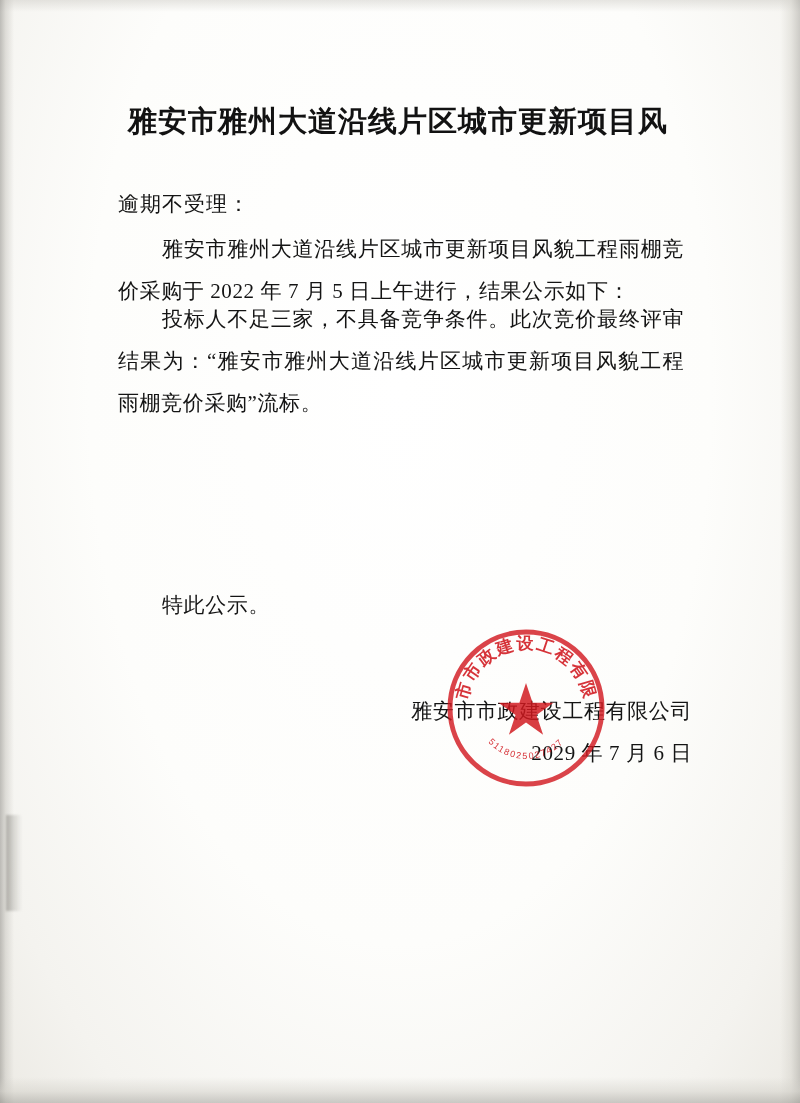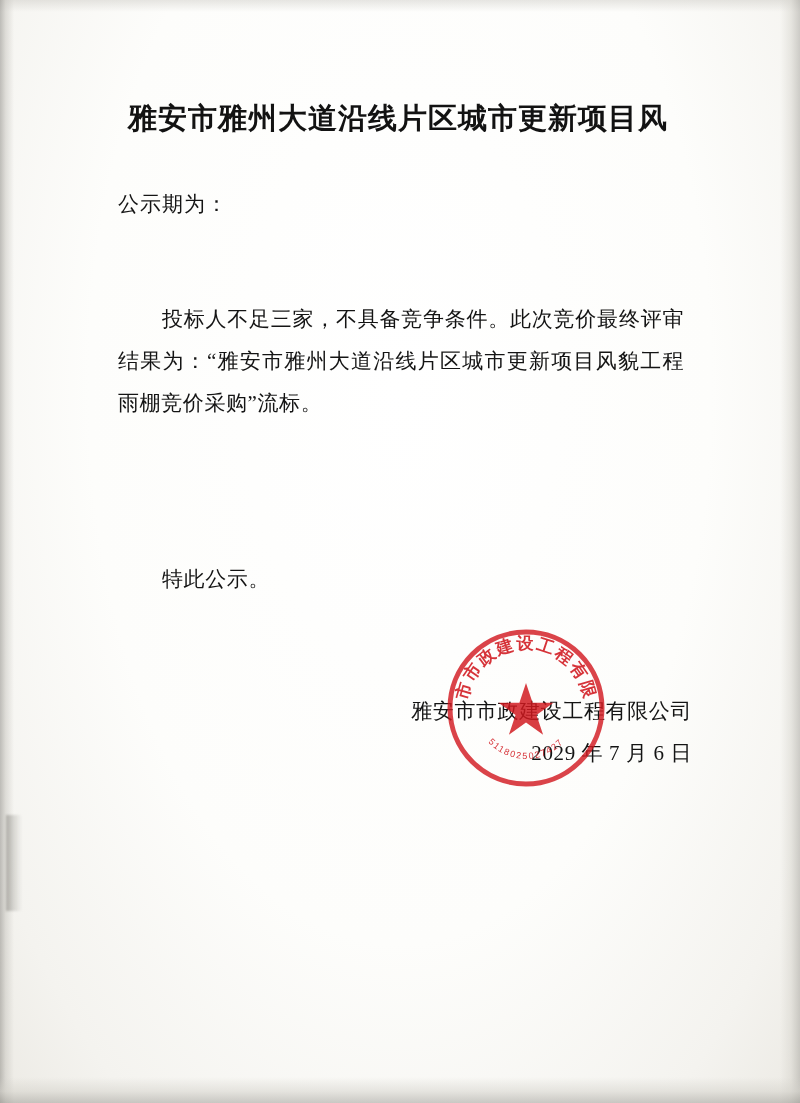--- a/index.html
+++ b/index.html
@@ -76,21 +76,21 @@
   .title {
     position: absolute;
     left: 108px;
     top: 96px;
     width: 580px;
     text-align: center;
     font-size: 29px;
     line-height: 50px;
     font-weight: 700;
     letter-spacing: 1px;
-    font-family: Liberation Mono, monospace;
+    font-family: Liberation Sans, sans-serif;
     color: #121212;
   }
   .title .line2 {
     display: block;
   }
 
   .salutation {
     position: absolute;
     left: 118px;
     top: 188px;
@@ -107,21 +107,21 @@
     line-height: 42px;
     letter-spacing: .6px;
     text-align: justify;
     text-justify: inter-ideograph;
   }
   .para .ind { padding-left: 44px; }
 
   #p1 { top: 228px; }
   #p2 { top: 298px; }
   #p3 { top: 434px; }
-  #p4 { top: 558px; }
+  #p4 { top: 584px; }
 
   
   .sign {
     position: absolute;
     right: 108px;
     top: 690px;
     width: 300px;
     text-align: right;
     font-size: 21px;
     line-height: 42px;
@@ -164,22 +164,25 @@
   <div class="edge-bottom"></div>
   <div class="crease"></div>
 </div>
 
 <div class="doc">
 
   <div class="title">
     <span>雅安市雅州大道沿线片区城市更新项目风</span>
   </div>
 
-  <div class="salutation">公示期为：</div>
-
+  <div class="salutation">逾期不受理：</div>
+
+  <div class="para" id="p1">
+    <span class="ind">雅安市雅州大道沿线片区城市更新项目风貌工程雨棚竞价采购于 2022 年 7 月 5 日上午进行，结果公示如下：</span>
+  </div>
 
   <div class="para" id="p2">
     <span class="ind">投标人不足三家，不具备竞争条件。此次竞价最终评审结果为：“雅安市雅州大道沿线片区城市更新项目风貌工程雨棚竞价采购”流标。</span>
   </div>
 
 
   <div class="para" id="p4">
     <span class="ind">特此公示。</span>
   </div>
 

